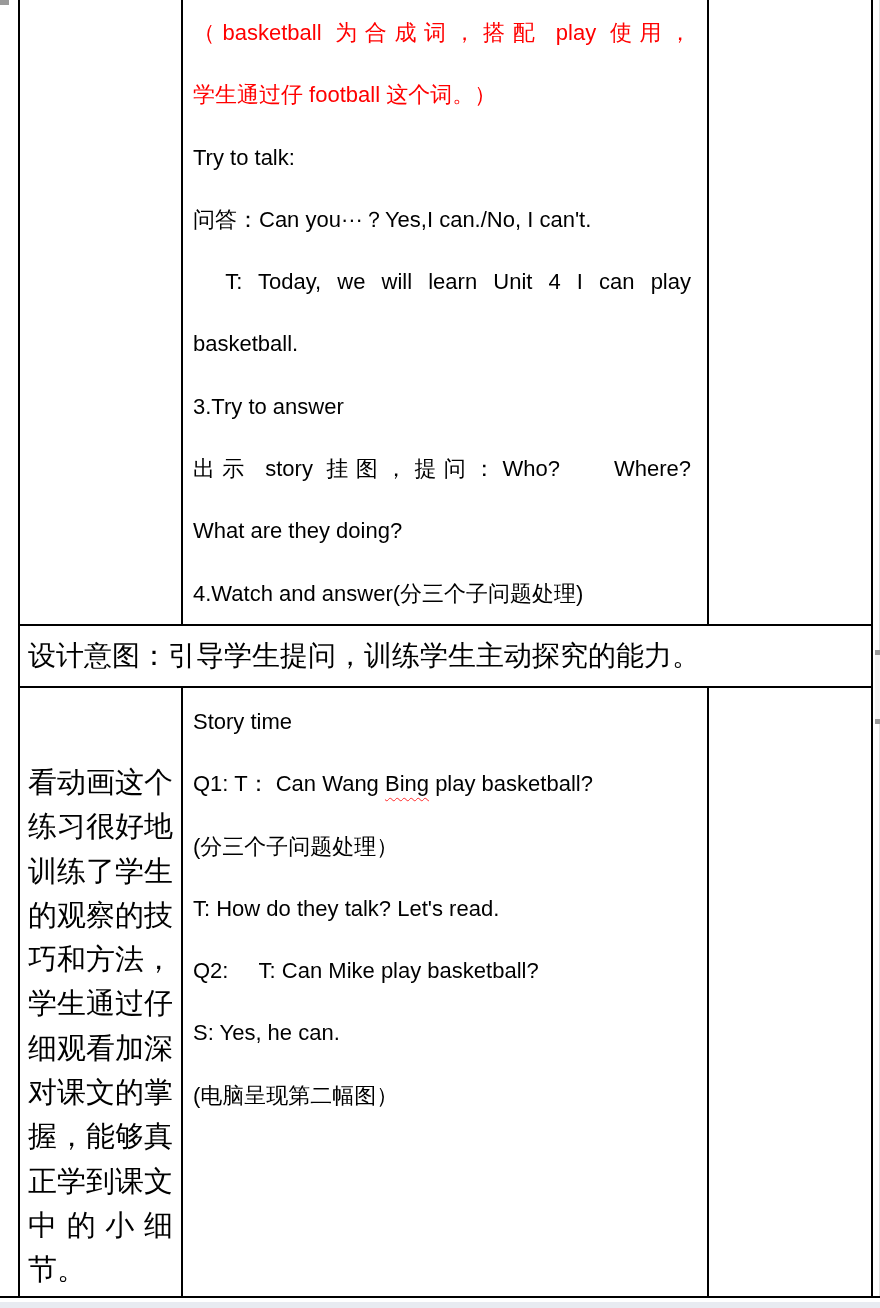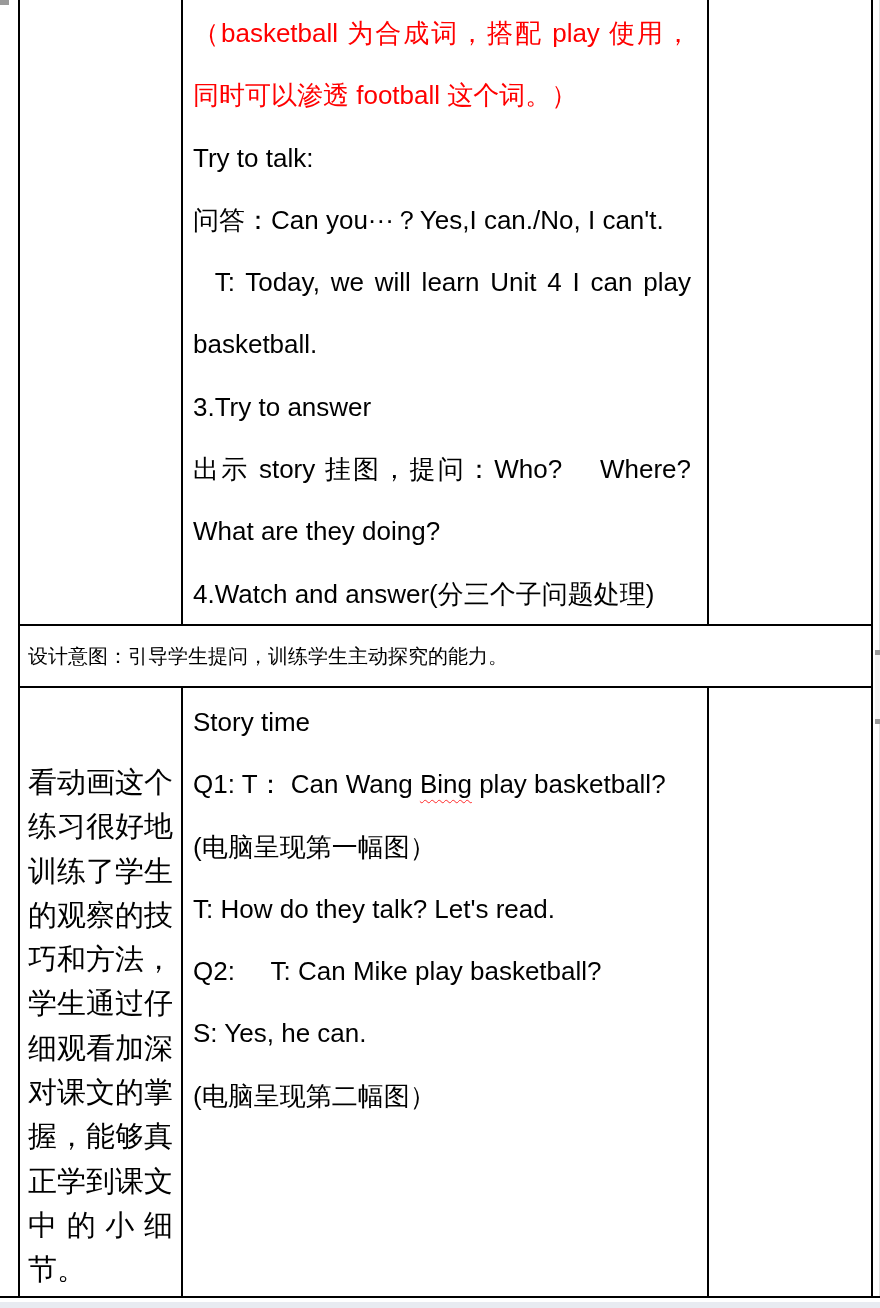--- a/index.html
+++ b/index.html
@@ -7,34 +7,34 @@
     width:880px; height:1308px; position:relative; overflow:hidden;
     background:#ffffff;
     font-family:"Liberation Sans","DejaVu Sans",sans-serif;
     color:#000;
   }
   .vline,.hline { position:absolute; background:#000000; }
   .cell { position:absolute; }
   .mid-cell {
     left:183px; width:524px;
     padding:2px 16px 0 10px; box-sizing:border-box;
-    font-size:26px; line-height:62.3px;
+    font-size:22px; line-height:62.3px;
   }
   .mid-cell .line, .left-cell .line, .design-line { white-space:pre-wrap; }
   .jl { text-align:justify; text-align-last:justify; }
   .red { color:#ff0000; }
   .left-cell {
     left:20px; width:161px; top:690px; height:606px;
     padding:70px 8px 0 8px; box-sizing:border-box;
     font-size:29px; line-height:44.3px;
   }
   .design-cell {
     left:20px; width:851px; top:626px; height:60px;
     padding-left:8px; box-sizing:border-box;
-    font-size:20px; line-height:60px;
+    font-size:28px; line-height:60px;
   }
   .spell {
     text-decoration:underline wavy #ff2a2a;
     text-decoration-thickness:1px;
     text-underline-offset:6px;
     text-decoration-skip-ink:none;
   }
   .bottom-strip { position:absolute; left:0; width:880px; top:1302px; height:6px; background:#e8ebf1; }
   .corner-artifact { position:absolute; left:0; top:0; width:9px; height:5px; background:#9a9a9a; }
   .edge-line { position:absolute; left:879px; top:0; width:1px; height:1296px; background:#e3e3e3; }
@@ -50,21 +50,21 @@
 <div class="vline" style="left:181px; top:688px; width:2px; height:608px;"></div>
 <div class="vline" style="left:707px; top:0; width:2px; height:624px;"></div>
 <div class="vline" style="left:707px; top:688px; width:2px; height:608px;"></div>
 <div class="vline" style="left:871px; top:0; width:2px; height:1296px;"></div>
 <div class="hline" style="left:18px; top:624px; width:855px; height:2px;"></div>
 <div class="hline" style="left:18px; top:686px; width:855px; height:2px;"></div>
 <div class="hline" style="left:0; top:1296px; width:880px; height:2px;"></div>
 
 <div class="cell mid-cell" style="top:0; height:624px;">
   <div class="line red jl">（basketball 为合成词，搭配 play 使用，</div>
-  <div class="line red">同时可以渗透 football 这个词。）</div>
+  <div class="line red">学生通过仔 football 这个词。）</div>
   <div class="line">Try to talk:</div>
   <div class="line">问答：Can you···？Yes,I can./No, I can't.</div>
   <div class="line jl">  T: Today, we will learn Unit 4 I can play</div>
   <div class="line">basketball.</div>
   <div class="line">3.Try to answer</div>
   <div class="line jl">出示 story 挂图，提问：Who?    Where?</div>
   <div class="line">What are they doing?</div>
   <div class="line">4.Watch and answer(分三个子问题处理)</div>
 </div>
 
@@ -83,21 +83,21 @@
   <div class="line jl">对课文的掌</div>
   <div class="line jl">握，能够真</div>
   <div class="line jl">正学到课文</div>
   <div class="line jl">中的小细</div>
   <div class="line">节。</div>
 </div>
 
 <div class="cell mid-cell" style="top:690px; height:606px; padding-top:1px;">
   <div class="line">Story time</div>
   <div class="line"><span>Q1: T： Can Wang </span><span class="spell">Bing</span><span> play basketball?</span></div>
-  <div class="line">(电脑呈现第一幅图）</div>
+  <div class="line">(分三个子问题处理）</div>
   <div class="line">T: How do they talk? Let's read.</div>
   <div class="line">Q2:     T: Can Mike play basketball?</div>
   <div class="line">S: Yes, he can.</div>
   <div class="line">(电脑呈现第二幅图）</div>
 </div>
 
 <div class="corner-artifact"></div>
 <div class="edge-line"></div>
 <div class="scrollbar-thumb">
   <div class="cap top"></div>

